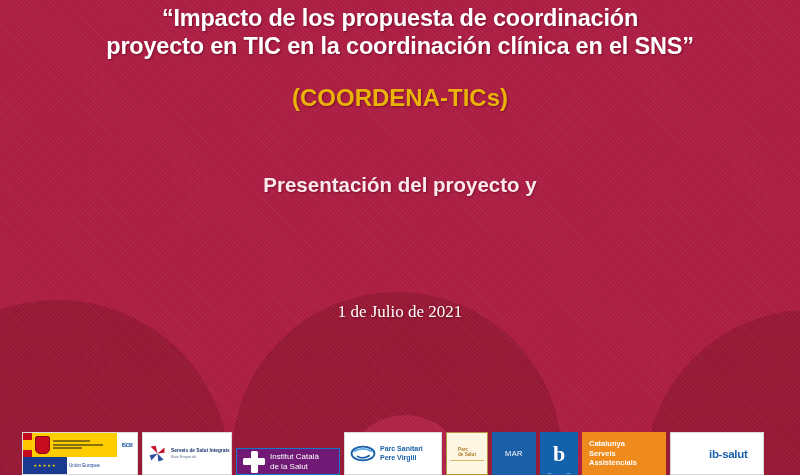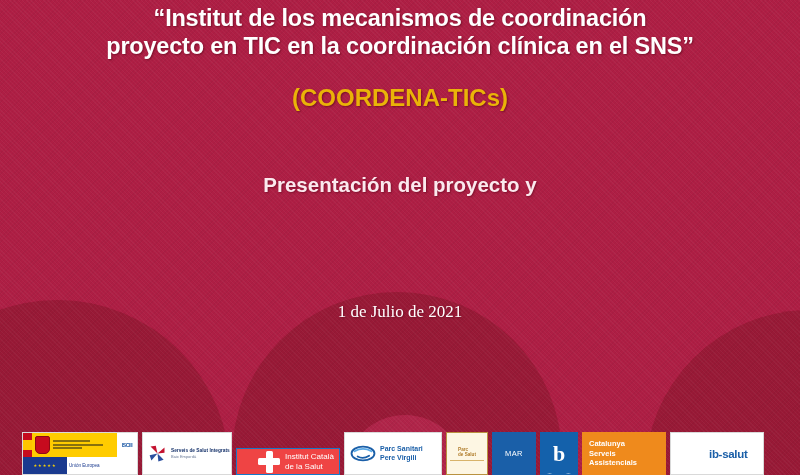--- a/index.html
+++ b/index.html
@@ -241,22 +241,22 @@
   .ssibe-txt b {
     display: block; font-size: 4.8px; color: #17336b;
     line-height: 6px; font-weight: bold;
   }
   .ssibe-txt span {
     display: block; font-size: 4px; color: #6b7c99; line-height: 5px;
   }
 
   
   .logo-ics {
-    width: 104px; background: #ef4444;
-    border-color: #1578c8; padding-left: 21px; margin-top: 16px;
+    width: 104px; background: #701a75;
+    border-color: #1578c8; padding-left: 6px; margin-top: 16px;
   }
   .ics-cross {
     width: 22px; height: 22px; flex: 0 0 22px; position: relative;
   }
   .ics-cross::before, .ics-cross::after {
     content: ""; position: absolute; background: #ffffff;
     border-radius: 1.5px;
   }
   .ics-cross::before { left: 7.5px; top: 0; width: 7px; height: 22px; }
   .ics-cross::after  { top: 7.5px; left: 0; height: 7px; width: 22px; }
@@ -338,21 +338,21 @@
   <div class="deco deco-dark circle-left"></div>
   <div class="deco deco-dark circle-mid"></div>
   <div class="deco deco-dark circle-right"></div>
   <div class="deco deco-light circle-inner"></div>
 
   <div class="slide-texture"></div>
 
   <div class="content">
 
     <div class="title-block">
-      <div class="title-line">“Institut de los mecanismos de coordinación</div>
+      <div class="title-line">“Impacto de los propuesta de coordinación</div>
       <div class="title-line">proyecto en TIC en la coordinación clínica en el SNS”</div>
       <div class="acronym">(COORDENA-TICs)</div>
     </div>
 
     <div class="subtitle-block">
       <div class="subtitle-line">Presentación del proyecto y</div>
     </div>
 
     <div class="date-block">
       <div class="date-text">1 de Julio de 2021</div>

